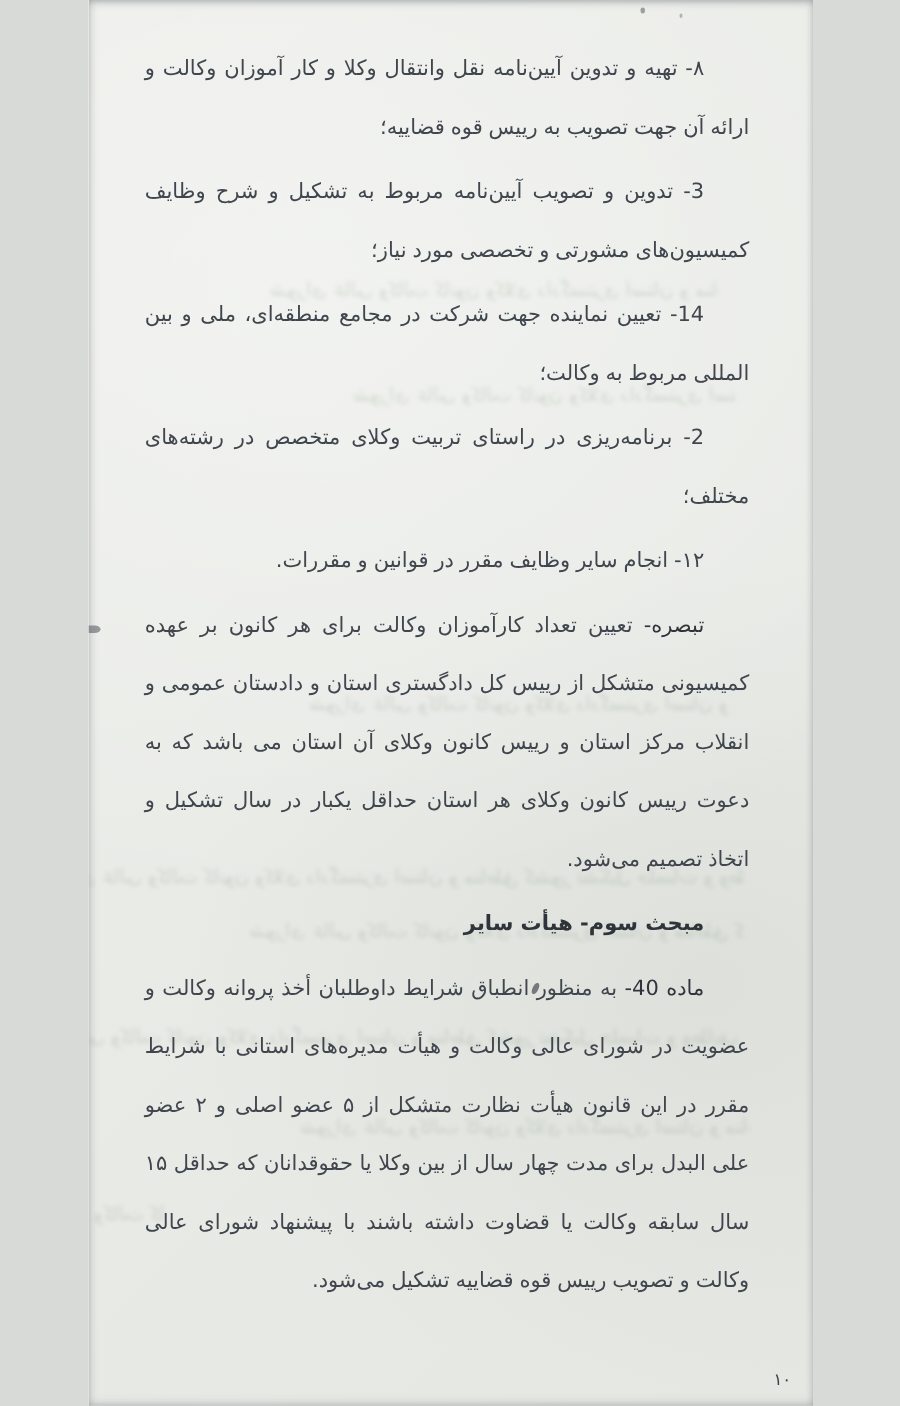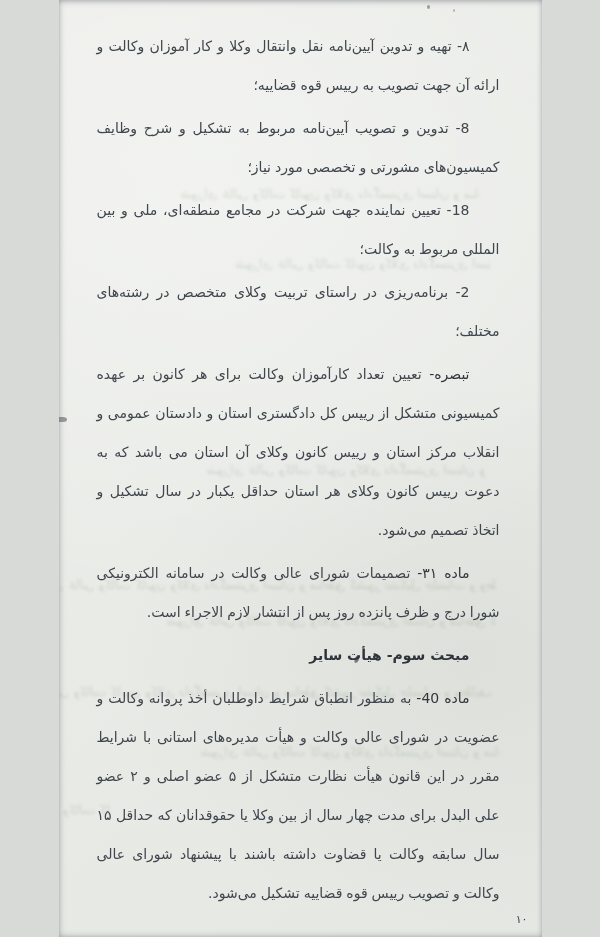--- a/index.html
+++ b/index.html
@@ -106,28 +106,28 @@
 
   <span class="speck s1"></span>
   <span class="speck s2"></span>
   <span class="speck s3"></span>
   <span class="speck s4"></span>
   <span class="speck s5"></span>
 
   <div class="text-block">
 
     <p class="para">۸- تهیه و تدوین آیین‌نامه نقل وانتقال وکلا و کار آموزان وکالت و ارائه آن جهت تصویب به رییس قوه قضاییه؛</p>
-    <p class="para">8- تدوین و تصویب آیین‌نامه مربوط به تشکیل و شرح وظایف کمیسیون‌های مشورتی و تخصصی مورد نیاز؛</p>
-    <p class="para">18- تعیین نماینده جهت شرکت در مجامع منطقه‌ای، ملی و بین المللی مربوط به وکالت؛</p>
+    <p class="para">3- تدوین و تصویب آیین‌نامه مربوط به تشکیل و شرح وظایف کمیسیون‌های مشورتی و تخصصی مورد نیاز؛</p>
+    <p class="para">14- تعیین نماینده جهت شرکت در مجامع منطقه‌ای، ملی و بین المللی مربوط به وکالت؛</p>
     <p class="para">2- برنامه‌ریزی در راستای تربیت وکلای متخصص در رشته‌های مختلف؛</p>
+    <p class="para">۱۲- انجام سایر وظایف مقرر در قوانین و مقررات.</p>
 
     <p class="para"><b class="lead">تبصره-</b><span> تعیین تعداد کارآموزان وکالت برای هر کانون بر عهده کمیسیونی متشکل از رییس کل دادگستری استان و دادستان عمومی و انقلاب مرکز استان و رییس کانون وکلای آن استان می باشد که به دعوت رییس کانون وکلای هر استان حداقل یکبار در سال تشکیل و اتخاذ تصمیم می‌شود.</span></p>
 
 
-    <p class="para"><b class="lead">ماده ۳۱-</b><span> تصمیمات شورای عالی وکالت در سامانه الکترونیکی شورا درج و ظرف پانزده روز پس از انتشار لازم الاجراء است.</span></p>
 
 
     <p class="heading-para">مبحث سوم- هیأت سایر</p>
 
     <p class="para"><b class="lead">ماده 40-</b><span> به منظور انطباق شرایط داوطلبان أخذ پروانه وکالت و عضویت در شورای عالی وکالت و هیأت مدیره‌های استانی با شرایط مقرر در این قانون هیأت نظارت متشکل از ۵ عضو اصلی و ۲ عضو علی البدل برای مدت چهار سال از بین وکلا یا حقوقدانان که حداقل ۱۵ سال سابقه وکالت یا قضاوت داشته باشند با پیشنهاد شورای عالی وکالت و تصویب رییس قوه قضاییه تشکیل می‌شود.</span></p>
 
   </div>
 
   <div class="page-number">۱۰</div>
 

